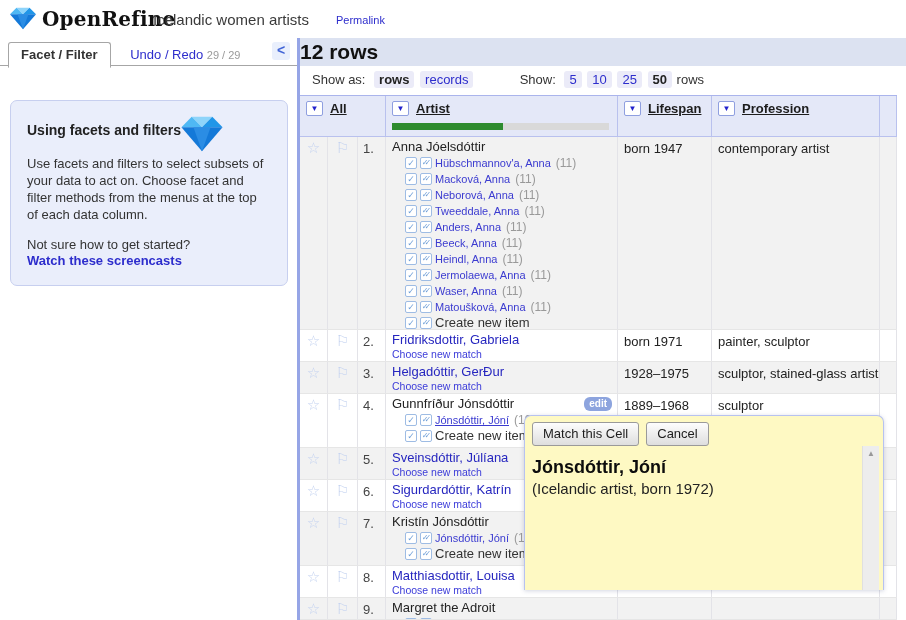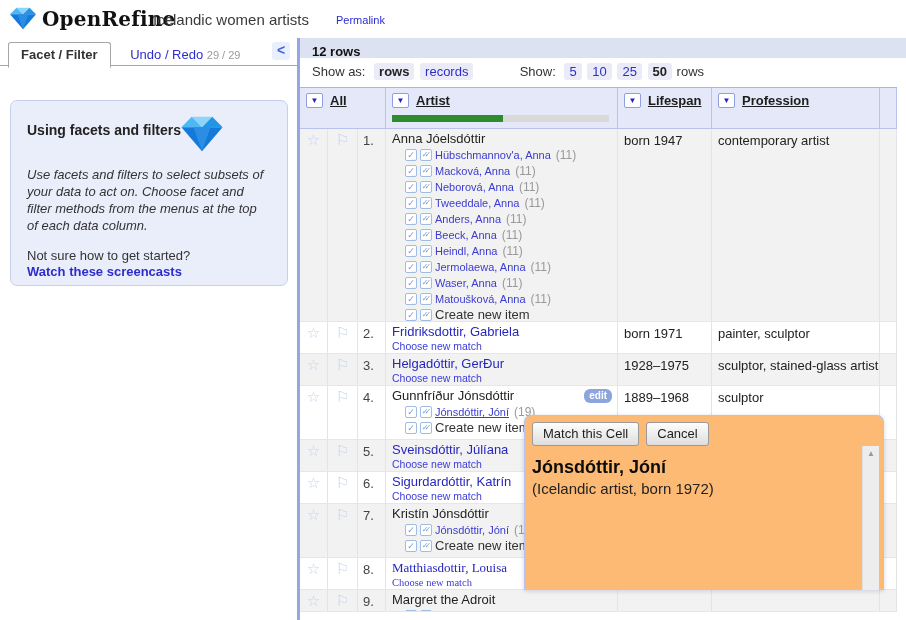--- a/index.html
+++ b/index.html
@@ -25,31 +25,31 @@
   .tab-undo { display: inline-block; position: relative; top: 4px; margin-left: 10px; padding: 4px 6px;
     font-size: 13px; color: #2d2dcc; cursor: pointer; }
   .tab-undo .count { color: #9a9a9a; font-size: 11px; font-weight: normal; }
   .collapse-btn { position: absolute; right: 7px; top: 4px; width: 18px; height: 18px; text-align: center;
     line-height: 17px; background: #e9effc; border-radius: 3px; color: #3f63d6; font-weight: bold;
     font-size: 14px; cursor: pointer; }
   .help-box { position: absolute; left: 10px; top: 62px; width: 278px; height: 186px;
     background: #eaeefb; border: 1px solid #c7cfef; border-radius: 7px; padding: 15px 16px; }
   .help-title-row { display: flex; align-items: flex-start; }
   .help-title { font-weight: bold; font-size: 14px; color: #222; padding-top: 6px; }
-  .help-body { margin-top: 11px; font-size: 13px; line-height: 17px; color: #333; font-style: italic; }
+  .help-body { font-size: 13px; line-height: 17px; color: #333; }
   .help-question { margin-top: 14px; font-size: 13px; color: #333; }
   .help-link { font-size: 13px; font-weight: bold; color: #2d2dcc; display: inline-block; margin-top: 1px; }
 
   
   #divider { position: absolute; left: 297px; top: 38px; width: 3px; height: 582px; background: #96a5e6; }
 
   
   #main { position: absolute; left: 300px; top: 38px; width: 606px; height: 582px; background: #fff; }
-  .rowcount-bar { height: 20px; background: #dce2f1; font-weight: bold; font-size: 13px; color: #111;
-    line-height: 28px; padding-left: 12px; }
+  .rowcount-bar { height: 28px; background: #dce2f1; font-weight: bold; font-size: 21px; color: #111;
+    line-height: 28px; padding-left: 0; }
   .view-toolbar { height: 29px; line-height: 28px; padding-left: 12px; font-size: 13px; color: #333;
     background: #fff; white-space: nowrap; }
   .pill { display: inline-block; line-height: 15px; padding: 1px 5px; border-radius: 3px; background: #ebebf8;
     margin: 0 1px; color: #2d2dcc; cursor: pointer; }
   .pill.selected { color: #222; font-weight: bold; }
   .tb-label { margin-right: 4px; }
   .tb-gap { display: inline-block; width: 38px; }
 
   
   .col-header { display: flex; width: 597px; height: 42px; background: #e4e8f8;
@@ -81,21 +81,21 @@
   .cb.double { letter-spacing: -4px; font-size: 8px; padding-right: 3px; }
   .cand-link { font-size: 11px; color: #3b3bd0; cursor: pointer; white-space: nowrap; }
   .cand-link.hovered { text-decoration: underline; }
   .cand-new { font-size: 13px; color: #333; white-space: nowrap; }
   .cand-count { font-size: 12px; color: #999; margin-left: 2px; }
   .edit-badge { position: absolute; right: 5px; top: 3px; background: #8da4de; color: #fff; font-size: 10px;
     font-weight: bold; line-height: 12px; padding: 1px 5px; border-radius: 6px; cursor: pointer; }
 
   
   #match-popup { position: absolute; left: 524px; top: 415px; width: 360px; height: 175px; z-index: 10;
-    background: #fdba74; border: 1px solid #b7c2f0; border-bottom: none; border-radius: 7px 7px 0 0;
+    background: #fef9c3; border: 1px solid #b7c2f0; border-bottom: none; border-radius: 7px 7px 0 0;
     box-shadow: 0 1px 4px rgba(80,90,140,0.25); overflow: hidden; }
   .popup-buttons { display: flex; gap: 7px; padding: 6px 0 0 7px; }
   .btn { background: linear-gradient(#fdfdfd, #dedede); border: 1px solid #9a9a9a; border-radius: 3px;
     font-size: 13px; color: #1d1d1d; padding: 3px 10px 4px 10px; cursor: pointer;
     font-family: "Liberation Sans", "DejaVu Sans", sans-serif; }
   .popup-title { font-size: 18px; font-weight: bold; color: #0d0d0d; margin: 11px 0 2px 7px; }
   .popup-subtitle { font-size: 15px; color: #222; margin-left: 7px; }
   .popup-scroll { position: absolute; right: 4px; top: 30px; bottom: 0; width: 17px; background: #ededed;
     border-left: 1px solid #e0e0e0; }
   .scroll-up { height: 16px; text-align: center; font-size: 8px; line-height: 16px; color: #999; cursor: pointer; }
@@ -350,21 +350,21 @@
           </div>
         </div>
         <div class="tcell c-life" style="width: 94px;"></div>
         <div class="tcell c-prof" style="width: 168px;"></div>
         <div class="tcell" style="width: 17px;"></div>
       </div>
       <div class="trow" style="height: 32px;">
         <div class="tcell c-star" style="width: 28px;"><span>☆</span></div>
         <div class="tcell c-flag" style="width: 30px;"><span>⚐</span></div>
         <div class="tcell c-num" style="width: 28px;">8.</div>
-        <div class="tcell c-artist" style="width: 232px; font-family: Liberation Serif, serif;"><a class="cell-link">Matthiasdottir, Louisa</a><a class="choose-link">Choose new match</a></div>
+        <div class="tcell c-artist" style="width: 232px;"><a class="cell-link">Matthiasdottir, Louisa</a><a class="choose-link">Choose new match</a></div>
         <div class="tcell c-life" style="width: 94px;"></div>
         <div class="tcell c-prof" style="width: 168px;"></div>
         <div class="tcell" style="width: 17px;"></div>
       </div>
       <div class="trow odd" style="height: 22px;">
         <div class="tcell c-star" style="width: 28px;"><span>☆</span></div>
         <div class="tcell c-flag" style="width: 30px;"><span>⚐</span></div>
         <div class="tcell c-num" style="width: 28px;">9.</div>
         <div class="tcell c-artist" style="width: 232px;">
           <div class="cell-name">Margret the Adroit</div>

